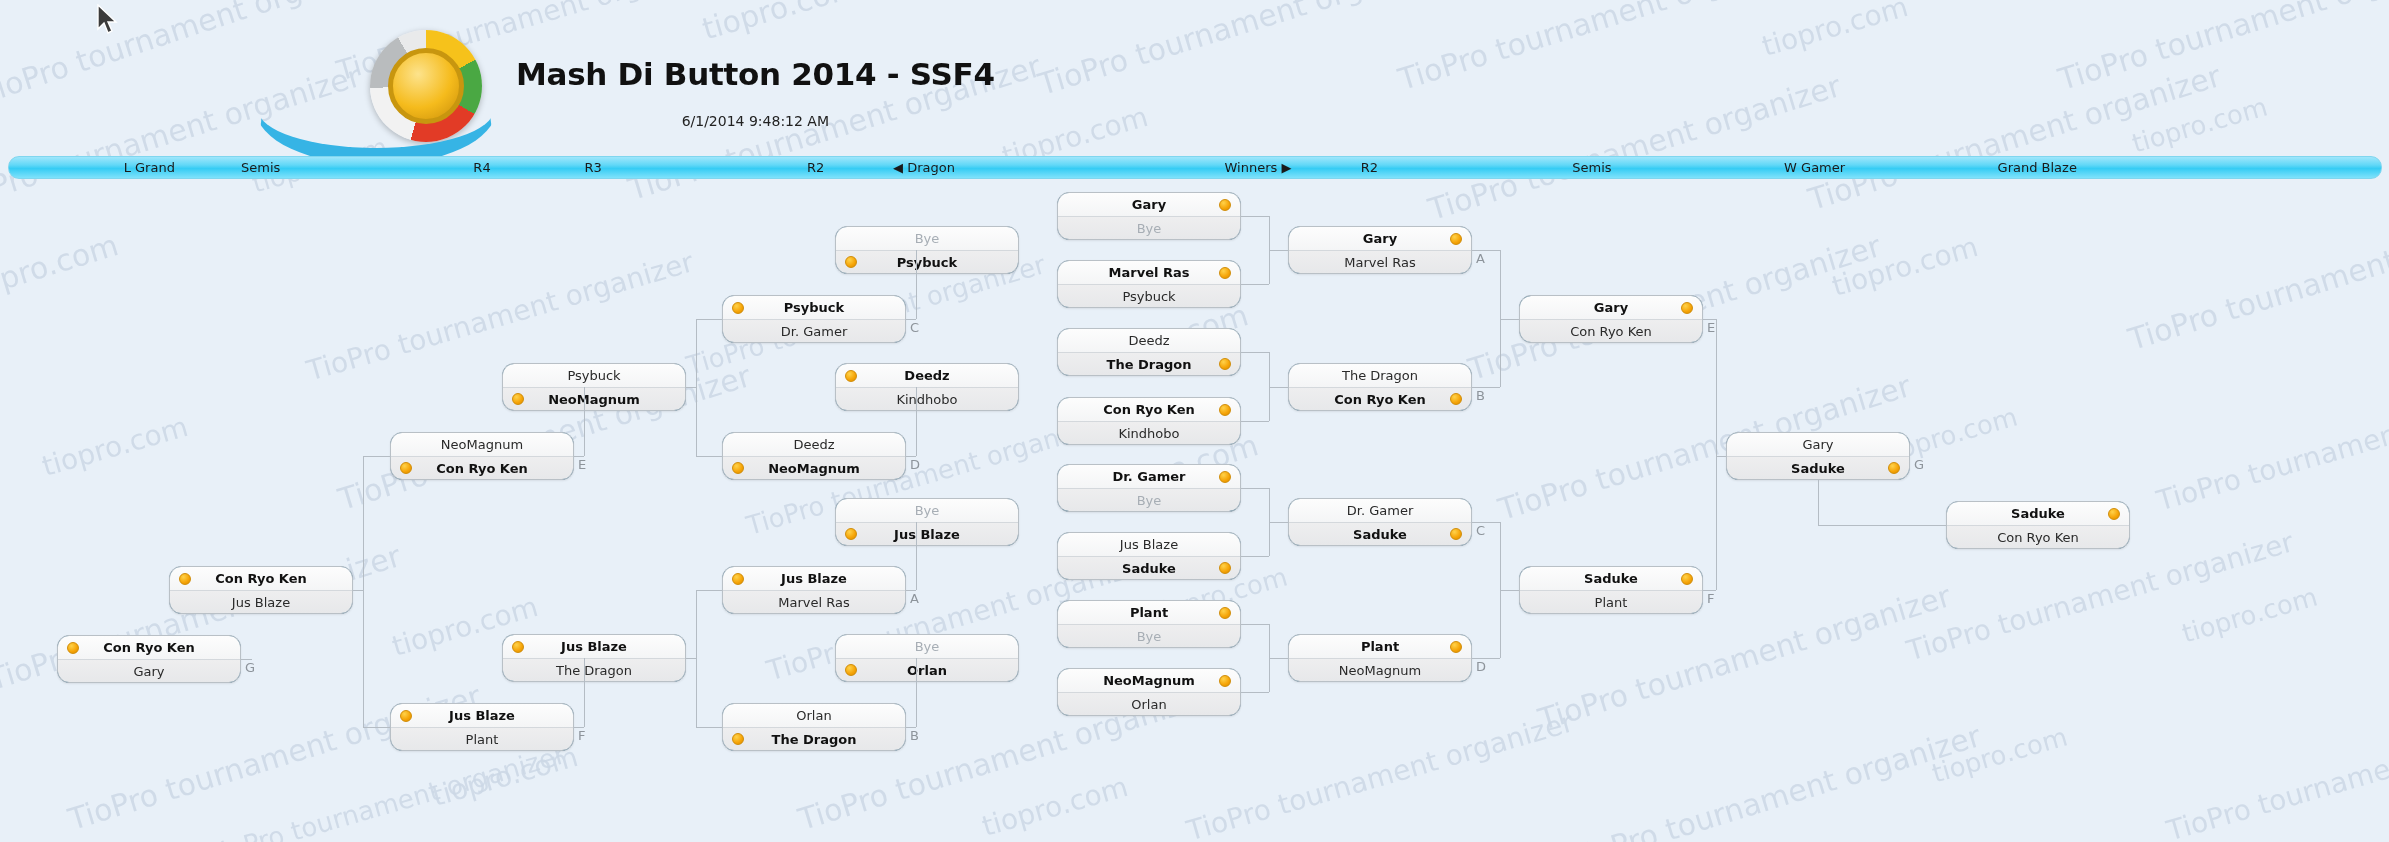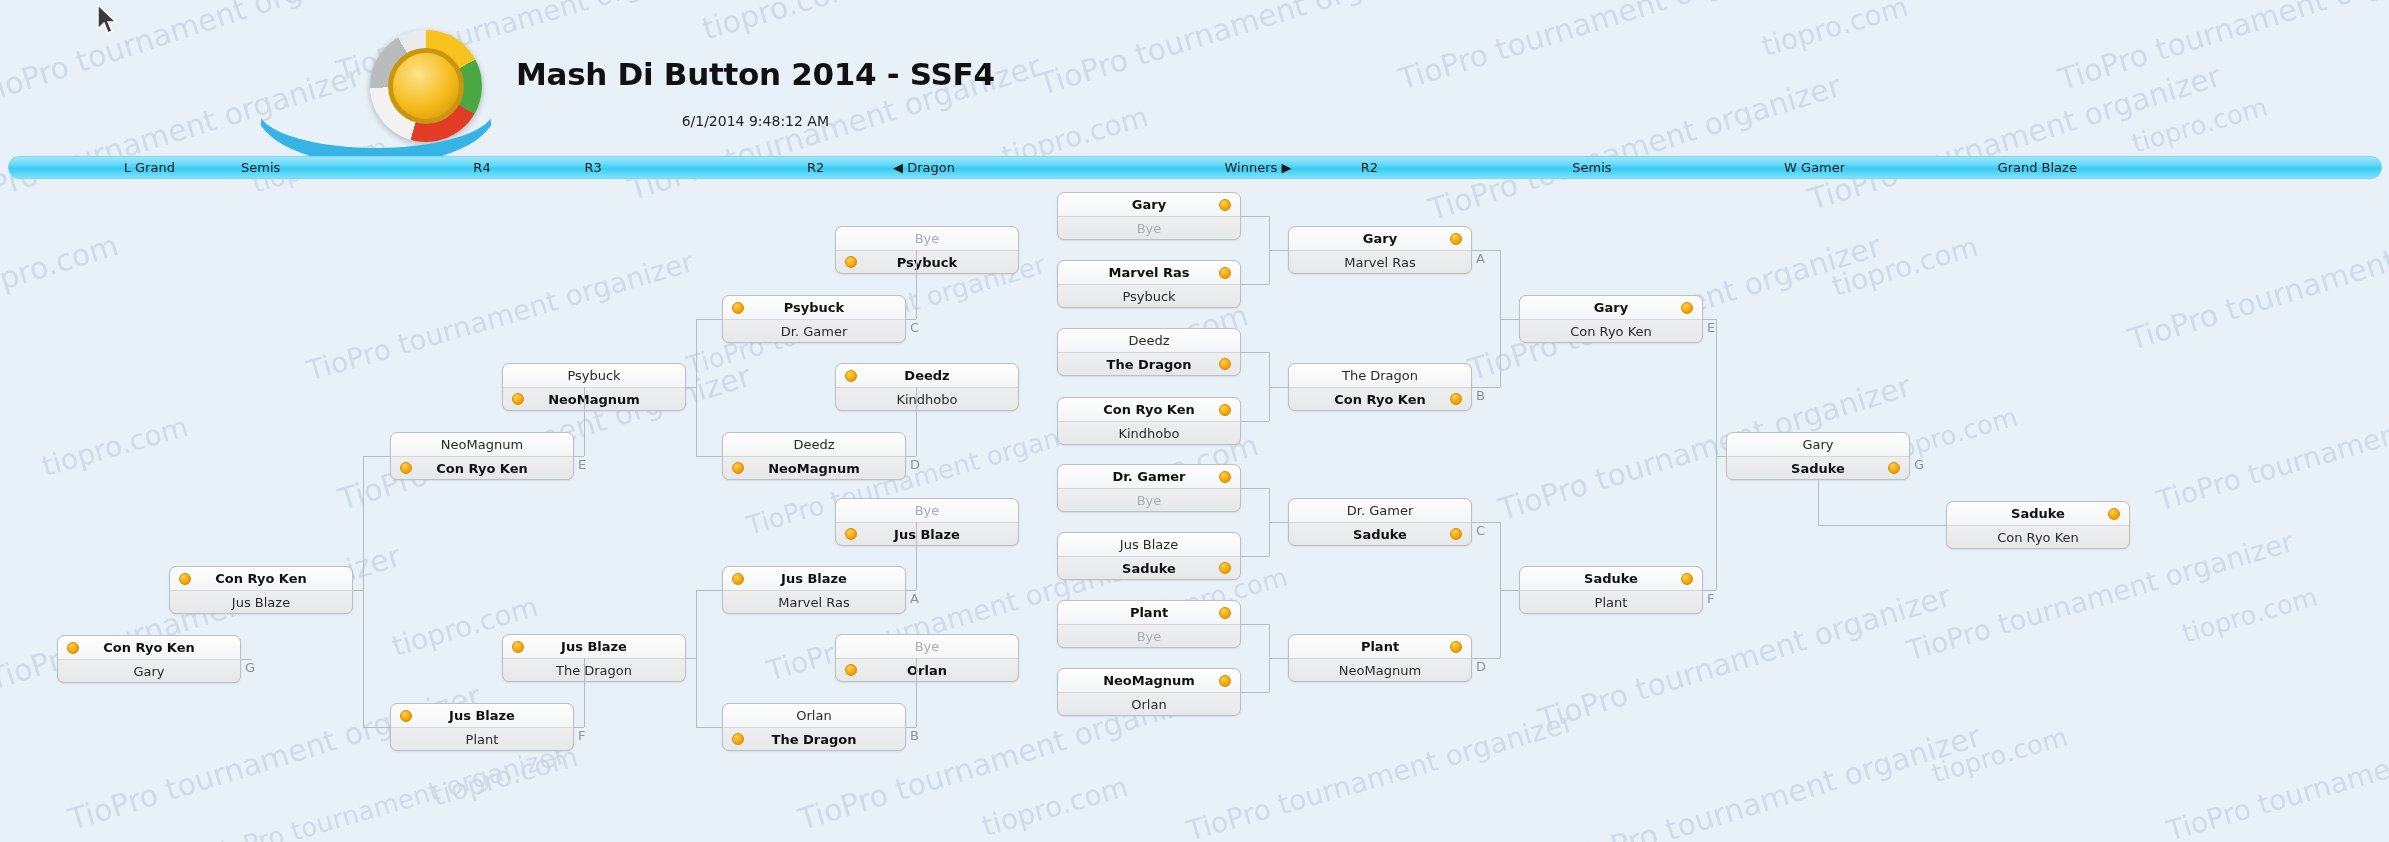--- a/index.html
+++ b/index.html
@@ -42,22 +42,22 @@
     background:linear-gradient(180deg,#9fe6fb 0%,#62d8f7 38%,#36ccf4 55%,#7fe2fb 100%);
     border:1px solid #7fd6ef;box-sizing:border-box;z-index:3;}
   .round-lbl{position:absolute;top:3px;font-size:13px;color:#1a1a1a;white-space:nowrap;
     transform:translateX(-50%);}
   
   #bracket{position:absolute;inset:0;z-index:2;}
   .conn{position:absolute;background:#b4bcc4;}
   .conn.h{height:1px;}
   .conn.v{width:1px;}
   .lbl{position:absolute;font-size:13px;color:#8d949b;}
-  .match{position:absolute;width:184px;border:1px solid #b9c0c6;border-radius:7px;
-    box-sizing:border-box;overflow:hidden;background:#fdba74;
+  .match{position:absolute;width:184px;border:1px solid #b9c0c6;border-radius:12px;
+    box-sizing:border-box;overflow:hidden;background:#0c4a6e;
     box-shadow:0 1px 2px rgba(0,0,0,.08);}
   .slot{height:23px;line-height:23px;position:relative;font-size:13px;color:#2a2a2a;
     text-align:center;box-sizing:border-box;}
   .slot.top{background:linear-gradient(180deg,#fdfdfd 0%,#f4f5f6 100%);}
   .slot.bot{background:linear-gradient(180deg,#eeeeef 0%,#e7e8ea 100%);border-top:1px solid #d4d8dc;}
   .slot.win{font-weight:bold;color:#111;}
   .slot.bye{color:#a7aeb5;}
   .dot{position:absolute;top:50%;margin-top:-6px;width:12px;height:12px;border-radius:50%;
     background:radial-gradient(circle at 35% 30%,#ffd24a 0%,#f5a306 60%,#d98c00 100%);
     border:1px solid #d08c07;box-sizing:border-box;}

